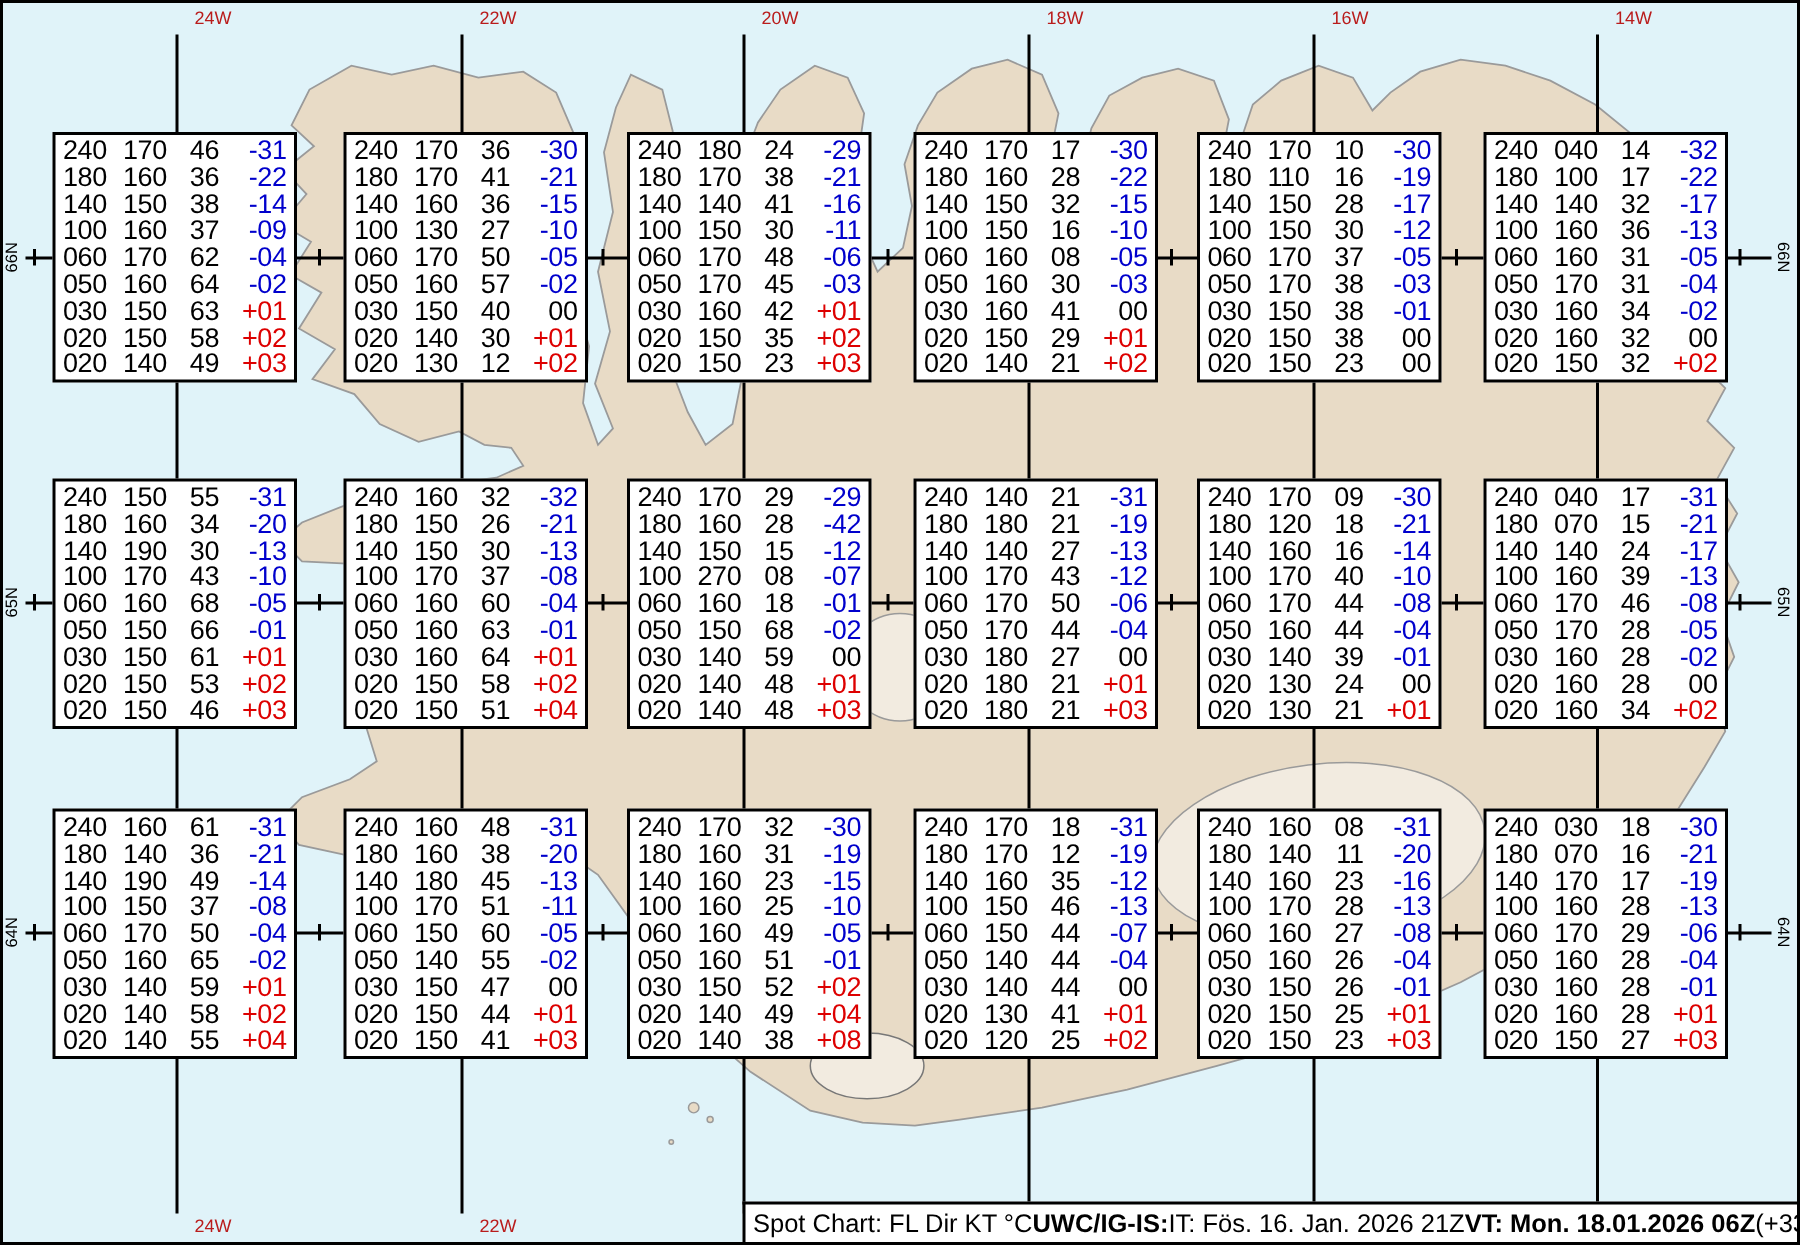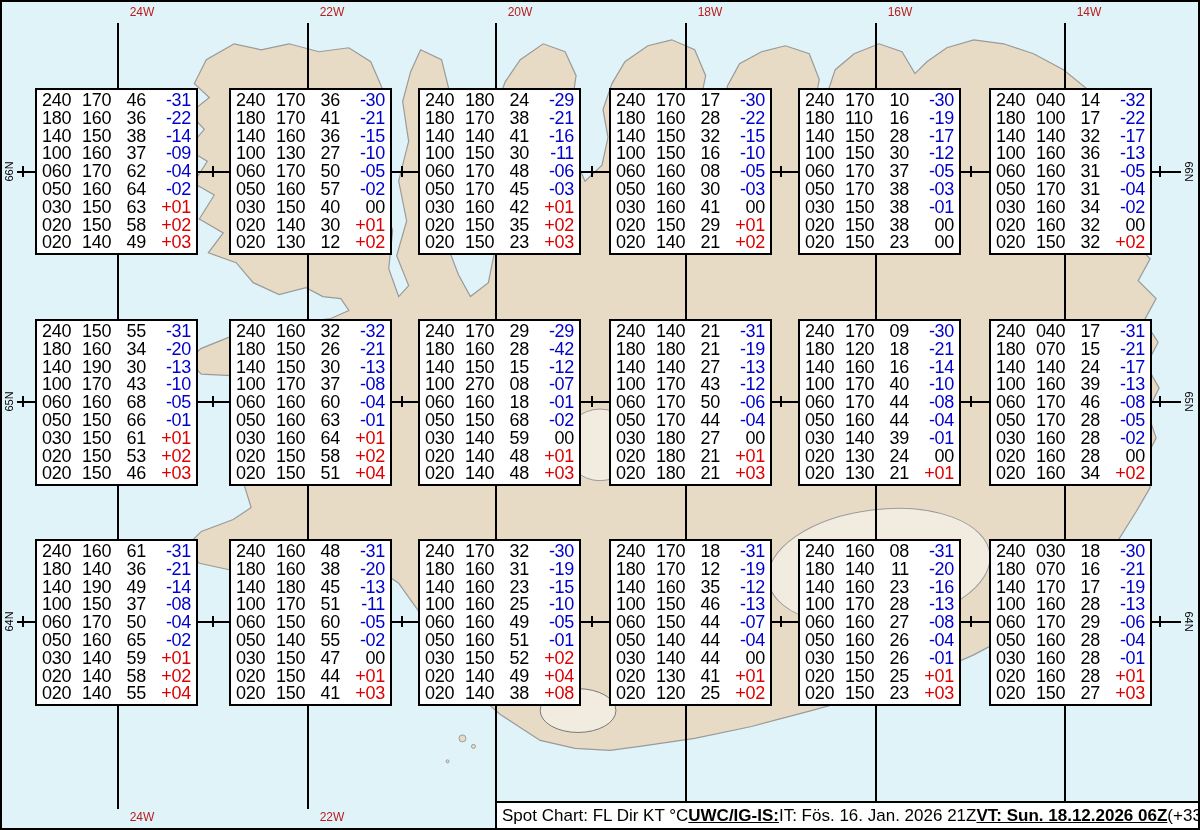--- a/index.html
+++ b/index.html
@@ -33,21 +33,21 @@
   .c-kt,.c-t{text-align:right;}
   .t-neg{color:#0000cc;}
   .t-pos{color:#dd0000;}
   
   .footer{
     position:absolute;left:493px;bottom:0;height:27px;background:#fff;
     border:2px solid #000;border-bottom:none;box-sizing:border-box;
     display:flex;align-items:center;padding:0 5px;font-size:17px;
     white-space:nowrap;color:#000;z-index:6;
   }
-  .footer b{font-weight:bold;text-decoration:underline;}
+  .footer b{font-weight:bold;}
   .grid-layer,.box-layer,.label-layer{position:absolute;left:0;top:0;width:100%;height:100%;}
   .grid-layer{z-index:2;} .box-layer{z-index:4;} .label-layer{z-index:5;}
 </style>
 </head>
 <body>
 
 <div class="screen">
 
   <svg class="map-svg" viewBox="0 0 1200 830" preserveAspectRatio="none">
     <path d="M233,42 L205,58 L193,82 L208,96 L188,112 L203,128 L186,148 L206,160 L192,182 L213,194
@@ -1144,17 +1144,17 @@
       <div class="lat-label left" style="left: -8px; top: 393px;">65N</div>
       <div class="lat-label right" style="left: 1171px; top: 393px;">65N</div>
       <div class="lat-label left" style="left: -8px; top: 613px;">64N</div>
       <div class="lat-label right" style="left: 1171px; top: 613px;">64N</div>
     </div>
 
   <div class="footer">
       <span>Spot Chart: FL Dir KT °C </span>
       <b>UWC/IG-IS:</b>
       <span> IT: Fös. 16. Jan. 2026 21Z </span>
-      <b>VT: Sun. 18.12.2026 06Z</b>
+      <b>VT: Mon. 18.01.2026 06Z</b>
       <span> (+33 h)</span>
     </div>
 
 </div>
 
 </body></html>

